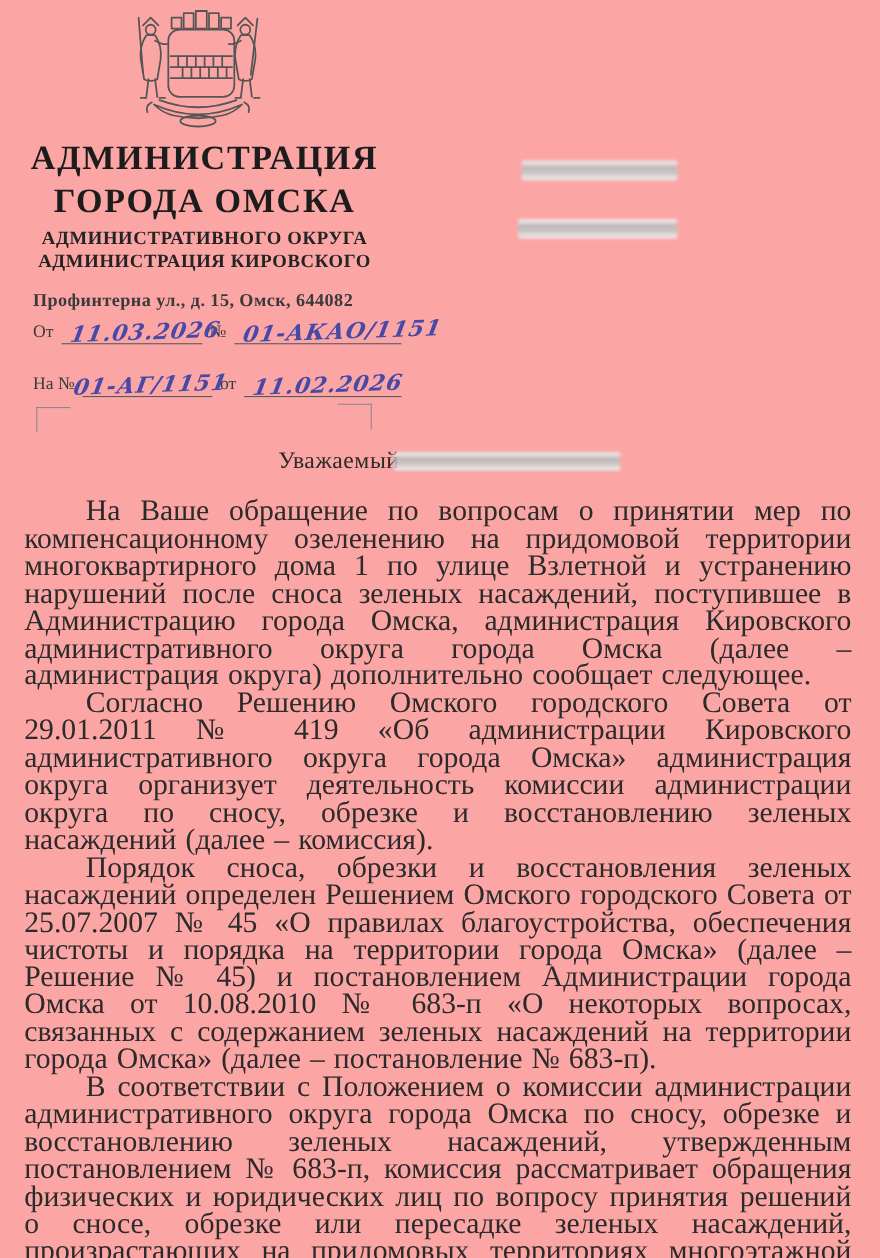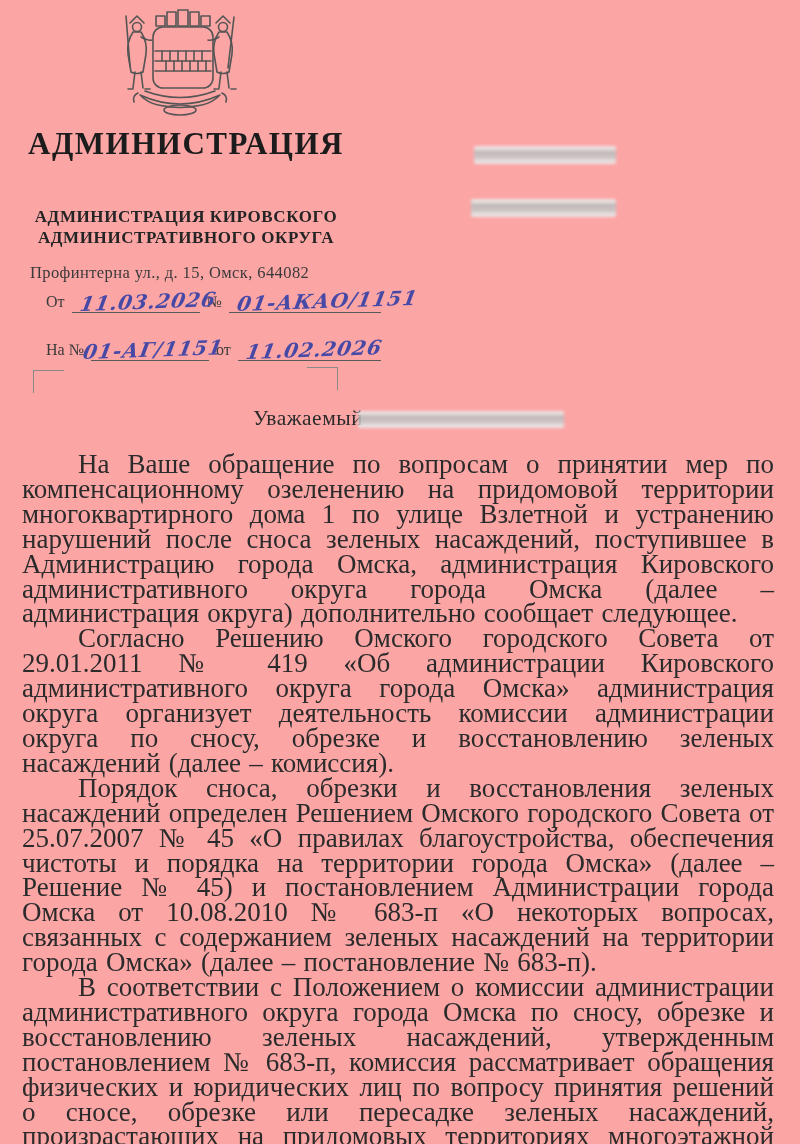--- a/index.html
+++ b/index.html
@@ -18,27 +18,27 @@
     font-weight:bold; font-size:31px; line-height:39px; letter-spacing:1.5px;
     color:#1c1c1c;
   }
   .division {
     position:absolute; left:6px; top:206px; width:360px; text-align:center;
     font-weight:bold; font-size:17px; line-height:21px; letter-spacing:0.6px;
     color:#242424;
   }
   .address {
     position:absolute; left:30px; top:263px; width:345px;
-    font-size:16.5px; letter-spacing:0.4px; color:#3a3a3a; white-space:nowrap;
+    font-size:16.5px; letter-spacing:0.4px; color:#3a3a3a; white-space:nowrap;font-weight:bold;
   }
 
   .ref-line {
     position:absolute; left:30px; width:342px;
     display:flex; align-items:flex-end;
-    font-size:16px; color:#3a3a3a;margin-left:16px;
+    font-size:16px; color:#3a3a3a;
   }
   .ref-line .lbl { padding-bottom:2px; white-space:nowrap; }
   .field {
     border-bottom:1.2px solid #5a5a5a; height:24px; margin:0 7px;
     position:relative;
   }
   .hw {
     position:absolute; left:6px; bottom:-4px; white-space:nowrap;
     font-family:"DejaVu Serif", serif; font-style:italic; font-weight:bold;
     font-size:20px; letter-spacing:1px; color:var(--handwriting-ink,#4649a6);
@@ -131,25 +131,26 @@
 
       <path d="M40,85 q35,13 70,0"></path>
       <path d="M35,89 q40,18 80,0 q-8,8 -18,10 q-22,5 -44,0 q-10,-2 -18,-10 z"></path>
       <ellipse cx="75" cy="104" rx="16" ry="5"></ellipse>
       <path d="M33,87 q-6,3 -4,9 m88,-9 q6,3 4,9"></path>
     </svg>
   </div>
 
   <div class="org-name">
     <div>АДМИНИСТРАЦИЯ</div>
+    <div>ГОРОДА ОМСКА</div>
   </div>
 
   <div class="division">
+    <div>АДМИНИСТРАТИВНОГО ОКРУГА</div>
     <div>АДМИНИСТРАЦИЯ КИРОВСКОГО</div>
-    <div>АДМИНИСТРАТИВНОГО ОКРУГА</div>
   </div>
 
   <div class="address">Профинтерна ул., д. 15,  Омск, 644082</div>
 
   <div class="ref-line" id="ref1">
     <span class="lbl">От</span>
     <span class="field f-date">
       <span class="hw">11.03.2026</span>
     </span>
     <span class="lbl">№</span>

